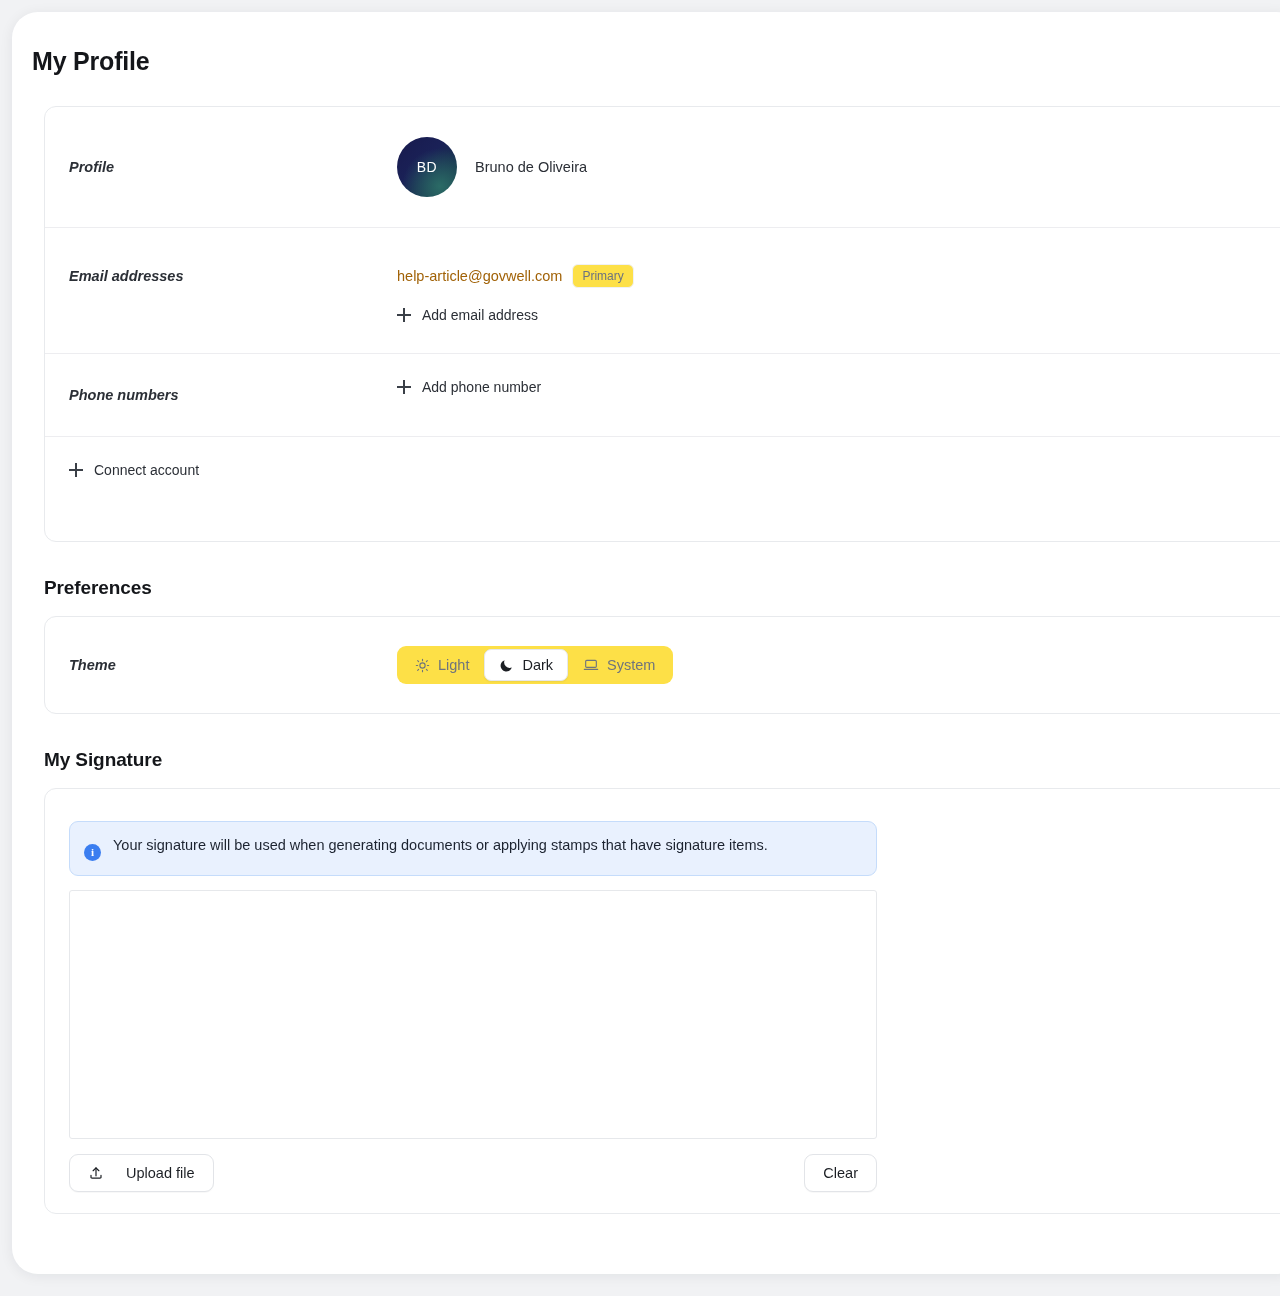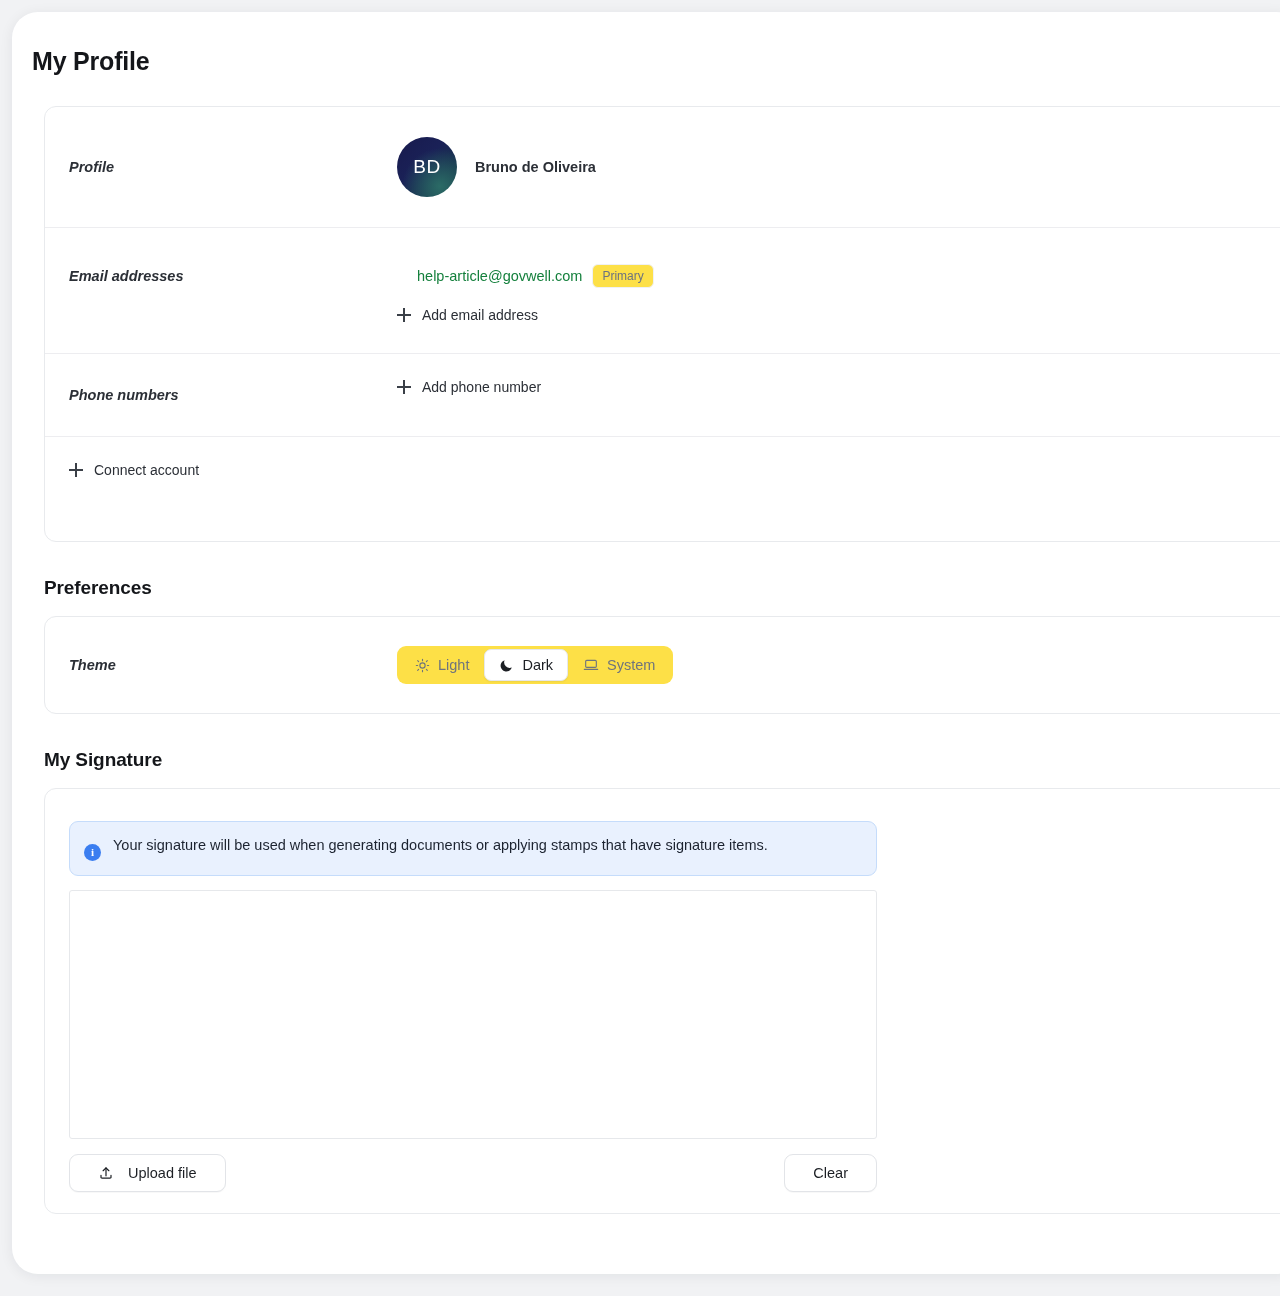--- a/index.html
+++ b/index.html
@@ -114,44 +114,42 @@
     background:
       radial-gradient(circle at 72% 82%, #2b6b66 0%, rgba(43,107,102,0) 58%),
       linear-gradient(135deg, #181a4d 0%, #1a2157 42%, #18324e 72%, #183f47 100%);
     display: flex;
     align-items: center;
     justify-content: center;
     flex: none;
   }
   .avatar-initials {
     color: #ffffff;
-    font-size: 19px;
+    font-size: 14px;
     font-weight: normal;
     letter-spacing: 0.5px;
   }
   .profile-name {
     font-size: 14.5px;
     color: #2b2f36;
-    font-weight: bold;
   }
 
   
   .row-email { height: 126px; }
   .row-email .row-label { padding-top: 38px; }
   .row-email .row-body { padding-top: 36px; }
 
   .email-line {
     display: flex;
     align-items: center;
     gap: 10px;
   }
   .email-text {
     font-size: 14.5px;
-    color: #15803d;
-    margin-left: 20px;
+    color: #a16207;
   }
   .badge {
     display: inline-block;
     background: #fde047;
     color: #6b7280;
     font-size: 12px;
     line-height: 16px;
     padding: 3px 9px;
     border-radius: 6px;
     border: 1px solid #f0f1f3;
@@ -279,25 +277,25 @@
     margin-top: 15px;
     width: 808px;
     display: flex;
     align-items: center;
     justify-content: space-between;
   }
 
   .btn {
     display: inline-flex;
     align-items: center;
-    gap: 14px;
+    gap: 22px;
     background: #ffffff;
     border: 1px solid #e2e4e8;
     border-radius: 9px;
-    padding: 10px 28px;
+    padding: 10px 18px;
     font-size: 14.5px;
     color: #1c1f24;
     cursor: pointer;
     box-shadow: 0 1px 1px rgba(16,24,40,0.03);
     white-space: nowrap;
   }
   .btn svg { display: block; }
   .gap-16 { height: 16px; }
   .gap-34 { height: 34px; }
   .gap-30 { height: 30px; }

